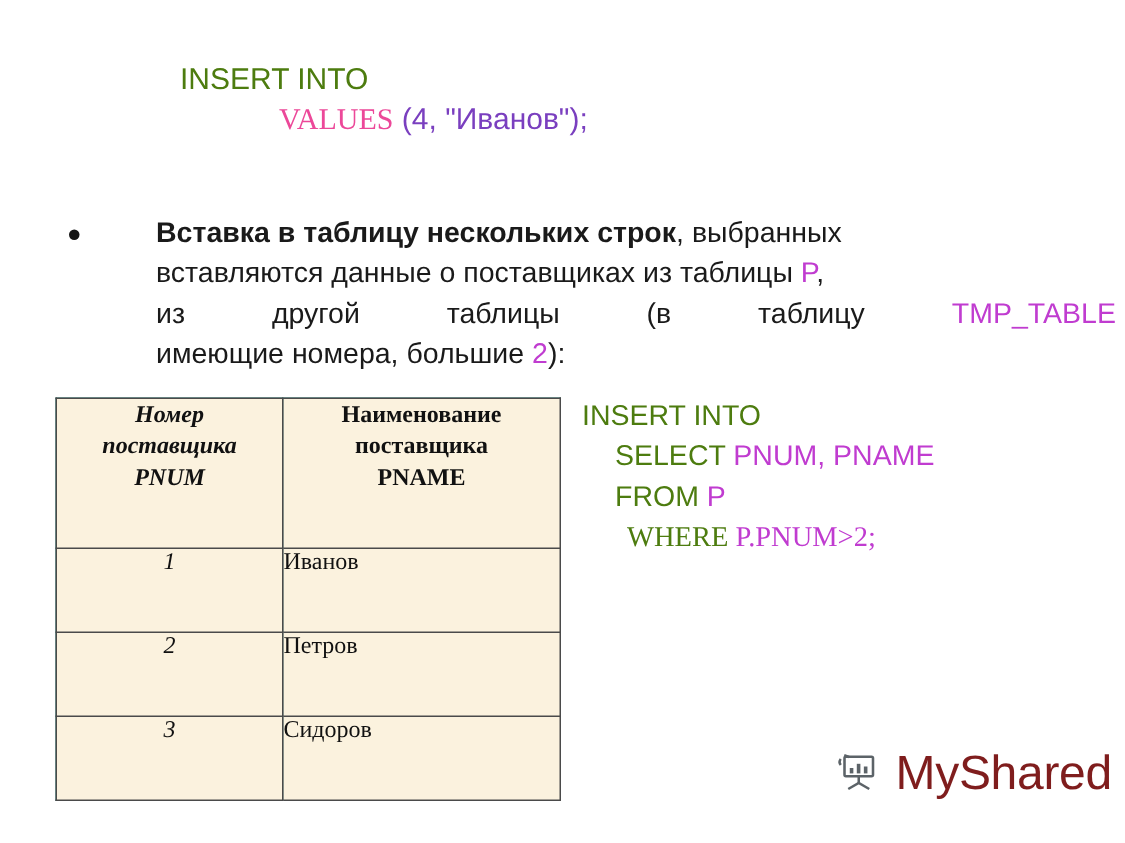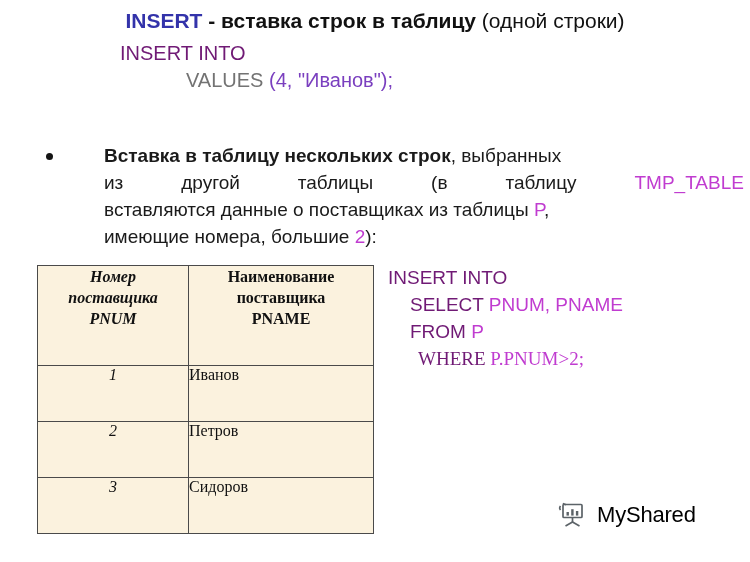--- a/index.html
+++ b/index.html
@@ -44,23 +44,23 @@
     left: 120px;
     top: 40px;
     font-size: 20px;
     line-height: 27px;
     white-space: nowrap;
   }
   .sql-top .l1 { padding-left: 0px; }
   .sql-top .l2 { padding-left: 76px; }
   .sql-top .l3 { padding-left: 66px; }
 
-  .c-blue    { color: #701a75; }
+  .c-blue    { color: #4d7c0f; }
   .c-magenta { color: #c03cd0; }
-  .c-violet  { color: #737373; }
+  .c-violet  { color: #ec4899; font-family: Liberation Serif, serif; }
   .c-purple  { color: #7a3fbf; }
 
   
   .bullet-dot {
     position: absolute;
     left: 46px;
     top: 153px;
     width: 7px;
     height: 7px;
     border-radius: 50%;
@@ -157,60 +157,57 @@
   
   .watermark {
     position: absolute;
     left: 556px;
     top: 496px;
     display: flex;
     align-items: center;
     gap: 7px;
   }
   .wm-text {
-    font-size: 22px;
-    color: #000000;
+    font-size: 32px;
+    color: #7f1d1d;
     letter-spacing: -0.2px;
   }
   .wm-icon { display: block; }
 </style>
 </head>
 <body>
 
 <div class="slide">
 
-  <div class="title-line">
-    <span class="kw-blue kw-bold">INSERT</span><span class="t-black kw-bold"> - вставка строк в таблицу </span><span class="t-black">(одной строки)</span>
-  </div>
 
   <div class="sql-top">
     <div class="l1">
       <span class="c-blue">INSERT INTO</span>
     </div>
     <div class="l3">
       <span class="c-violet">VALUES</span><span class="c-purple"> (4, "Иванов");</span>
     </div>
   </div>
 
   <div class="bullet-dot"></div>
 
   <div class="para">
     <span class="ln">
       <b>Вставка в таблицу нескольких строк</b><span>, выбранных</span>
+    </span>
+    <span class="ln">
+      <span>вставляются данные о поставщиках из таблицы </span><span class="m-accent">P</span><span>,</span>
     </span>
     <span class="ln just">
       <span>из</span>
       <span>другой</span>
       <span>таблицы</span>
       <span>(в</span>
       <span>таблицу</span>
       <span class="m-accent">TMP_TABLE</span>
-    </span>
-    <span class="ln">
-      <span>вставляются данные о поставщиках из таблицы </span><span class="m-accent">P</span><span>,</span>
     </span>
     <span class="ln">
       <span>имеющие номера, большие </span><span class="m-accent">2</span><span>):</span>
     </span>
   </div>
 
   <table class="tbl">
     <colgroup>
         <col class="c1">
         <col class="c2">

